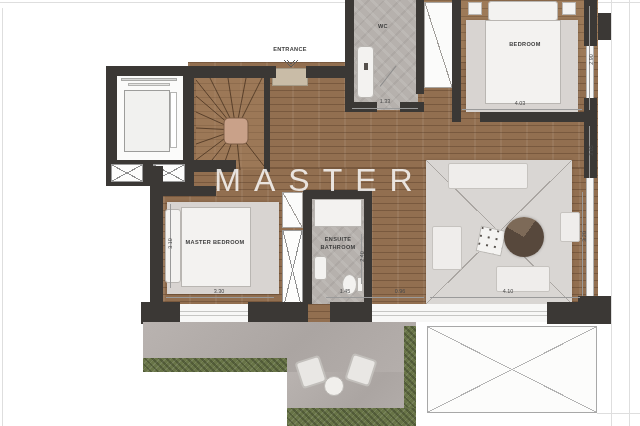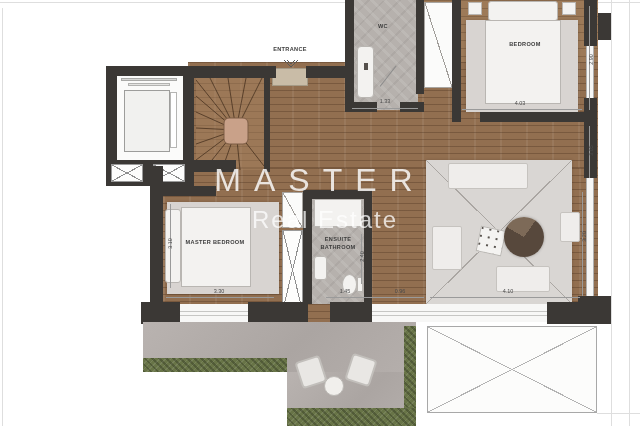--- a/index.html
+++ b/index.html
@@ -206,15 +206,14 @@
   <div class="abs dim-v" style="left:576px;top:147px;width:30px;">3.05</div>
   <div class="abs dim-v" style="left:155px;top:240px;width:30px;">3.10</div>
   <div class="abs dim" style="left:204px;top:288px;width:30px;">3.30</div>
   <div class="abs dim-v" style="left:347px;top:253px;width:30px;">2.40</div>
   <div class="abs dim" style="left:330px;top:288px;width:30px;">1.45</div>
   <div class="abs dim" style="left:385px;top:288px;width:30px;">0.96</div>
   <div class="abs dim" style="left:493px;top:288px;width:30px;">4.10</div>
   <div class="abs dim-v" style="left:569px;top:233px;width:30px;">3.20</div>
 
   <div class="abs wm-brand" style="left:170px;top:162px;width:300px;">MASTER</div>
-  <div class="abs wm-tag" style="left:240px;top:206px;width:170px;">Real Estate</div>
 
 </div>
 
 </body></html>

